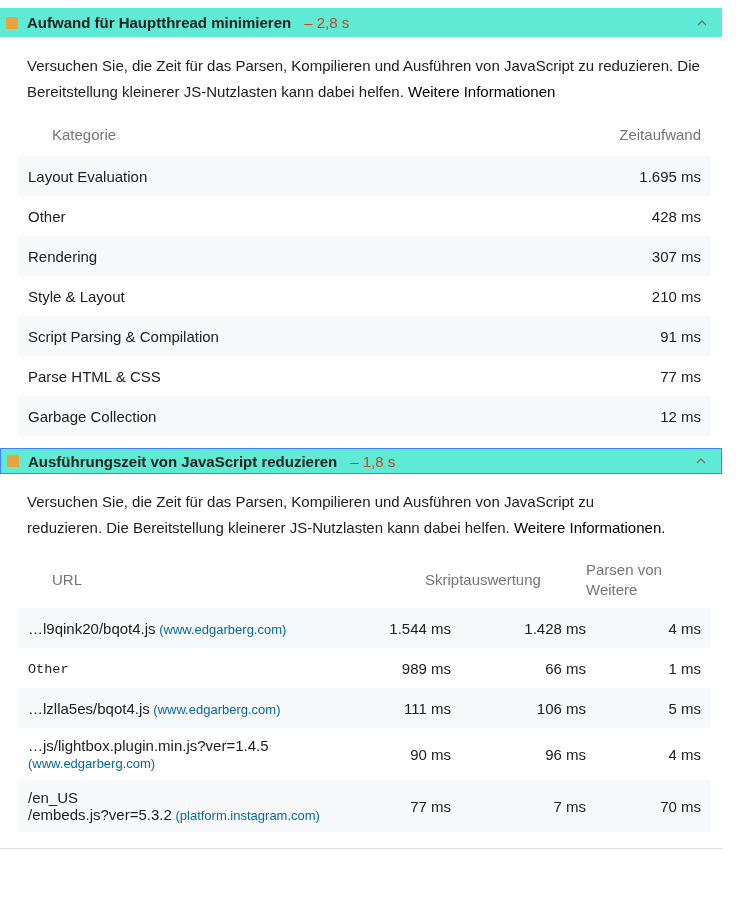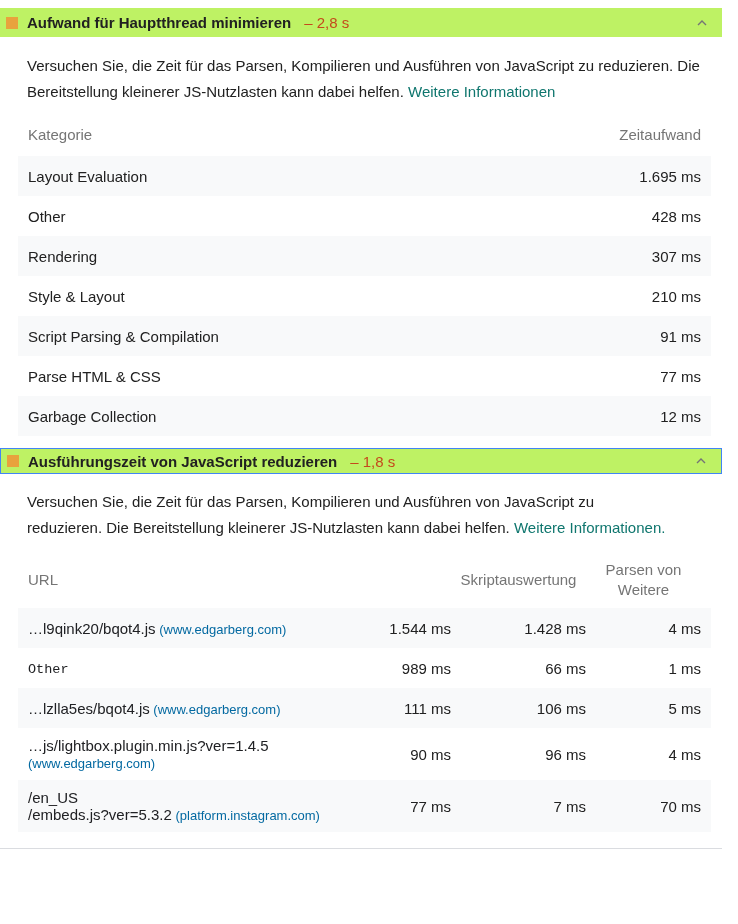--- a/index.html
+++ b/index.html
@@ -9,21 +9,21 @@
     font-family: "Liberation Sans", sans-serif;
     color: #212121; font-size: 15px;
   }
   .report { width: 738px; height: 924px; background: #fff; }
 
   
   .audit-header {
     display: flex; align-items: center;
     width: 722px; height: 29px;
     padding: 0 14px 0 6px;
-    cursor: pointer; background: #bef264;
+    cursor: pointer; background: #5eead4;
   }
   .audit-header.first { margin-top: 8px; }
   .audit-header.focused {
     border: 1px solid #4285f4;
     height: 26px; margin-top: 12px;
   }
   .score-square {
     width: 12px; height: 12px; flex: 0 0 12px;
     background: #e8a33d; display: inline-block;
   }
@@ -31,34 +31,34 @@
   .audit-savings { margin-left: 13px; color: #c5491c; }
   .chevron { margin-left: auto; flex: 0 0 auto; display: block; }
 
   
   .audit-desc {
     margin-left: 27px; margin-top: 16px;
     line-height: 26px; color: #212121;
   }
   .audit-desc.w1 { max-width: 700px; }
   .audit-desc.w2 { max-width: 640px; margin-top: 15px; }
-  .link { color: #0f766e; text-decoration: none; cursor: pointer; text-align: right; }
+  .link { color: #000000; text-decoration: none; cursor: pointer; text-align: right; }
 
   
   .tbl { margin-left: 18px; width: 693px; }
   .tbl.t1 { margin-top: 8px; }
   .tbl.t2 { margin-top: 10px; }
   .tbl-head {
     display: flex; align-items: center;
     color: #757575; padding: 0 10px;
   }
   .t1 .tbl-head { height: 43px; }
-  .t2 .tbl-head { min-height: 57px; line-height: 20px; padding: 8px 10px; }
-  .tbl-head .grow { flex: 1 1 auto; text-align: left; }
-  .tbl-head .right { text-align: center; }
+  .t2 .tbl-head { min-height: 57px; line-height: 20px; padding: 8px 10px; gap: 26px; }
+  .tbl-head .grow { flex: 1 1 auto; text-align: left; margin-left: 24px; }
+  .tbl-head .right { text-align: left; }
   .row {
     display: flex; align-items: center;
     padding: 9px 10px; min-height: 40px;
   }
   .row:nth-child(odd) { background: #f8f9fa; }
   .t1 .row { justify-content: space-between; }
   .col-cpu   { flex: 0 0 90px;  text-align: right; }
   .col-eval  { flex: 0 0 135px; text-align: right; }
   .col-parse { flex: 0 0 115px; text-align: right; }
   .col-url   { flex: 1 1 auto; overflow-wrap: anywhere; padding-right: 6px; }

